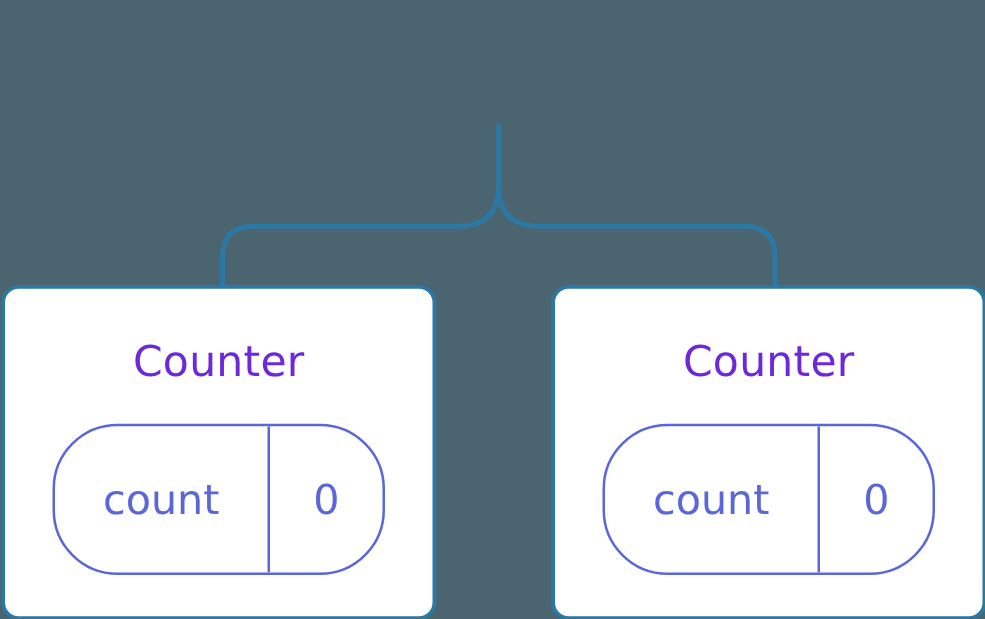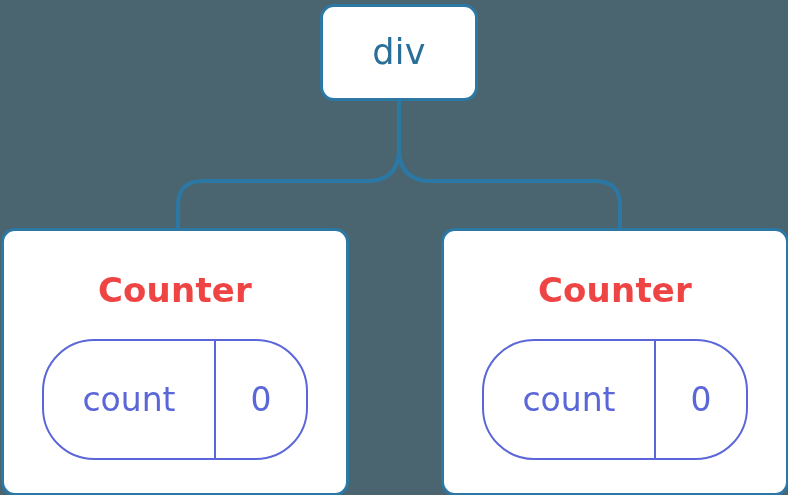--- a/index.html
+++ b/index.html
@@ -60,23 +60,23 @@
   }
   .node-child.left {
     left: 1px;
     width: 348px;
   }
   .node-child.right {
     left: 441px;
     width: 348px;
   }
   .node-label-child {
-    color: #ef4444;
+    color: #6d28d9;
     font-size: 34px;
-    font-weight: 700;
+    font-weight: 400;
     line-height: 1;
     letter-spacing: 0.2px;
   }
   .state-pill {
     margin-top: 32px;
     width: 266px;
     height: 121px;
     border: 2.5px solid #5b67d8;
     border-radius: 52px;
     box-sizing: border-box;
@@ -113,23 +113,20 @@
 
   <svg class="connectors" viewBox="0 0 788 495" width="788" height="495" xmlns="http://www.w3.org/2000/svg">
 
     <path d="M 399 101 L 399 152" fill="none" stroke="#2b78a4" stroke-width="4" stroke-linecap="round"></path>
 
     <path d="M 399 152 Q 397 180 369 181 L 203 181 Q 178 181 178 206 L 178 228" fill="none" stroke="#2b78a4" stroke-width="4" stroke-linecap="round"></path>
 
     <path d="M 399 152 Q 401 180 429 181 L 595 181 Q 620 181 620 206 L 620 228" fill="none" stroke="#2b78a4" stroke-width="4" stroke-linecap="round"></path>
   </svg>
 
-  <div class="node-box node-root">
-    <span class="node-label-root">div</span>
-  </div>
 
   <div class="node-box node-child left">
     <span class="node-label-child">Counter</span>
     <div class="state-pill">
       <div class="pill-key">
         <span class="pill-text">count</span>
       </div>
       <div class="pill-val">
         <span class="pill-text">0</span>
       </div>

